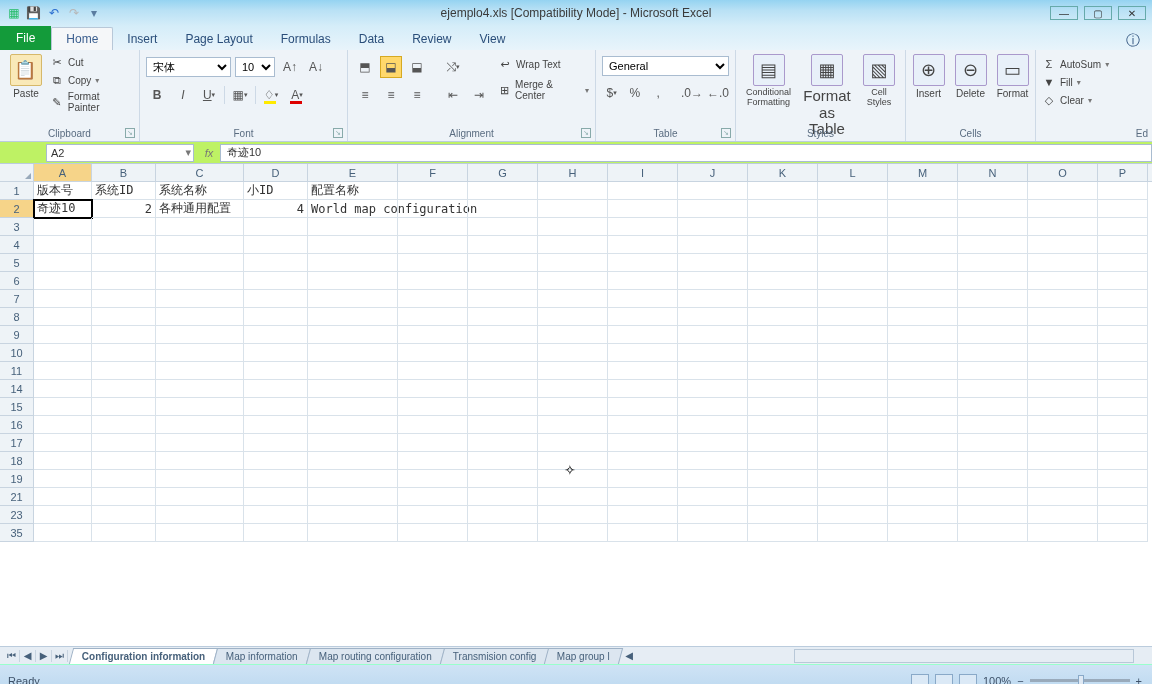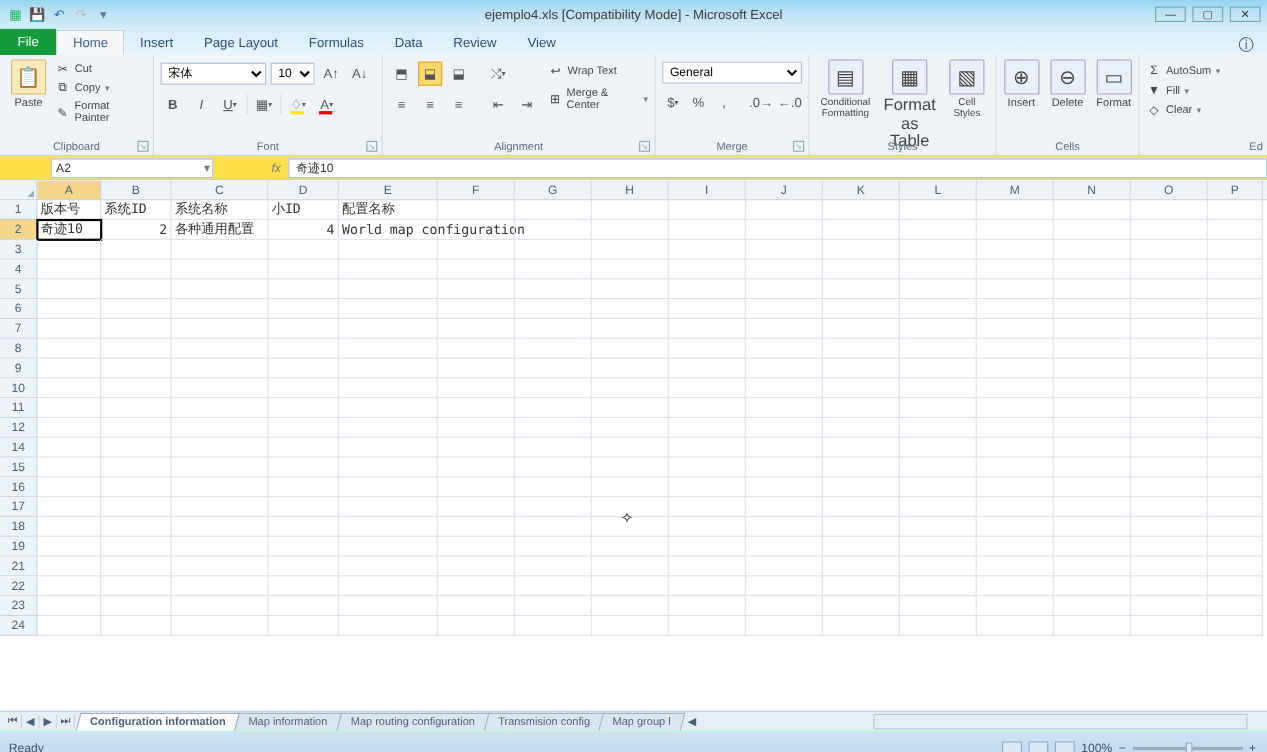--- a/index.html
+++ b/index.html
@@ -28,24 +28,24 @@
 .grow { display:flex; gap:4px; align-items:center; }
 .btn-big { display:flex; flex-direction:column; align-items:center; gap:2px; padding:2px 4px; font-size:10px; color:#444;}
 .btn-big .bicon { width:32px; height:32px; background:#f9e9b8; border:1px solid #d6b86a; border-radius:2px; display:flex;align-items:center;justify-content:center;font-size:18px;}
 .mini { font-size:10px; color:#444; display:flex; align-items:center; gap:4px; padding:1px 0;}
 .mini .mi{width:14px;height:14px;display:flex;align-items:center;justify-content:center;font-size:11px;}
 select.rib, input.rib { font-size:11px; border:1px solid #a9bcd0; height:20px; padding:0 2px; background:#fff; }
 .icbtn{width:22px;height:22px;border:1px solid transparent;display:flex;align-items:center;justify-content:center;font-size:12px;color:#555;}
 .icbtn.hl{background:#ffd86b;border-color:#d6a922;}
 
 
-.fxbar { height: 22px; border-bottom:1px solid #bcd; display:flex; align-items:center; background:#fde047; }
+.fxbar { height: 22px; border-bottom:1px solid #bcd; display:flex; align-items:center; background:#bef264; }
 .namebox { width:148px; border:1px solid #a9bcd0; height:18px; margin:0 4px 0 46px; background:#fff; display:flex; align-items:center; padding:0 4px; font-size:11px; position:relative;}
 .namebox .dd{position:absolute;right:2px;color:#777;}
-.fxlbl { width:22px; text-align:center; font-style:italic; color:#777;margin-left:42px;}
+.fxlbl { width:22px; text-align:center; font-style:italic; color:#777;}
 .fxinput { flex:1; height:18px; border:1px solid #a9bcd0; background:#fff; padding:0 6px; font-size:11px; display:flex;align-items:center;}
 
 
 .sheet { position:relative; height: calc(684px - 26px - 24px - 92px - 22px - 18px - 20px); overflow:hidden; background:#fff; }
 .colhdrs { display:flex; height:18px; background:#eef3f7; border-bottom:1px solid #c8d4e0;}
 .corner{width:34px;border-right:1px solid #c8d4e0;background:#eef3f7; position:relative;}
 .corner::after{content:"";position:absolute;right:2px;bottom:2px;width:0;height:0;border-left:6px solid transparent;border-bottom:6px solid #9ab;}
 .ch{ border-right:1px solid #c8d4e0; text-align:center; font-size:11px; color:#4a6; color:#47617b; display:flex;align-items:center;justify-content:center; background:#eef3f7;}
 .ch.sel{background:#f6d489;}
 .rows{}
@@ -133,21 +133,21 @@
             <span>Format Painter</span>
           </div>
       </div>
     </div>
     <div class="glabel">Clipboard</div>
     <div class="glbox">↘</div>
   </div>
 
   <div class="group" style="width:208px">
     <div class="grow" style="padding-top:4px">
-      <select class="rib" style="width:96px"><option>宋体</option></select>
+      <select class="rib" style="width:85px"><option>宋体</option></select>
       <select class="rib" style="width:40px"><option>10</option></select>
       <div class="icbtn">A↑</div>
       <div class="icbtn">A↓</div>
     </div>
     <div class="grow" style="padding-top:6px">
       <div class="icbtn">
           <b>B</b>
         </div>
       <div class="icbtn">
           <i>I</i>
@@ -206,21 +206,21 @@
       <select class="rib" style="width:128px"><option>General</option></select>
     </div>
     <div class="grow" style="padding-top:6px">
       <div class="icbtn">$<span style="font-size:7px">▾</span></div>
       <div class="icbtn">%</div>
       <div class="icbtn">,</div>
       <div style="width:6px"></div>
       <div class="icbtn">.0→</div>
       <div class="icbtn">←.0</div>
     </div>
-    <div class="glabel">Merge</div>
+    <div class="glabel">Table</div>
     <div class="glbox">↘</div>
   </div>
 
   <div class="group" style="width:170px">
     <div class="grow" style="height:72px;align-items:flex-start;justify-content:center;gap:2px">
       <div class="btn-big">
           <div class="bicon" style="background:#e8f0f9;border-color:#a9c">▤</div>
           <span style="font-size:9px;text-align:center;line-height:1.1">Conditional Formatting</span>
         </div>
       <div class="btn-big">
@@ -510,39 +510,20 @@
         <div class="cell colI"></div>
         <div class="cell colJ"></div>
         <div class="cell colK"></div>
         <div class="cell colL"></div>
         <div class="cell colM"></div>
         <div class="cell colN"></div>
         <div class="cell colO"></div>
         <div class="cell colP"></div>
       </div>
       <div class="row">
-        <div class="rh">12</div>
-        <div class="cell colA"></div>
-        <div class="cell colB"></div>
-        <div class="cell colC"></div>
-        <div class="cell colD"></div>
-        <div class="cell colE"></div>
-        <div class="cell colF"></div>
-        <div class="cell colG"></div>
-        <div class="cell colH"></div>
-        <div class="cell colI"></div>
-        <div class="cell colJ"></div>
-        <div class="cell colK"></div>
-        <div class="cell colL"></div>
-        <div class="cell colM"></div>
-        <div class="cell colN"></div>
-        <div class="cell colO"></div>
-        <div class="cell colP"></div>
-      </div>
-      <div class="row">
         <div class="rh">14</div>
         <div class="cell colA"></div>
         <div class="cell colB"></div>
         <div class="cell colC"></div>
         <div class="cell colD"></div>
         <div class="cell colE"></div>
         <div class="cell colF"></div>
         <div class="cell colG"></div>
         <div class="cell colH"></div>
         <div class="cell colI"></div>
@@ -662,59 +643,40 @@
         <div class="cell colI"></div>
         <div class="cell colJ"></div>
         <div class="cell colK"></div>
         <div class="cell colL"></div>
         <div class="cell colM"></div>
         <div class="cell colN"></div>
         <div class="cell colO"></div>
         <div class="cell colP"></div>
       </div>
       <div class="row">
-        <div class="rh">22</div>
-        <div class="cell colA"></div>
-        <div class="cell colB"></div>
-        <div class="cell colC"></div>
-        <div class="cell colD"></div>
-        <div class="cell colE"></div>
-        <div class="cell colF"></div>
-        <div class="cell colG"></div>
-        <div class="cell colH"></div>
-        <div class="cell colI"></div>
-        <div class="cell colJ"></div>
-        <div class="cell colK"></div>
-        <div class="cell colL"></div>
-        <div class="cell colM"></div>
-        <div class="cell colN"></div>
-        <div class="cell colO"></div>
-        <div class="cell colP"></div>
-      </div>
-      <div class="row">
         <div class="rh">23</div>
         <div class="cell colA"></div>
         <div class="cell colB"></div>
         <div class="cell colC"></div>
         <div class="cell colD"></div>
         <div class="cell colE"></div>
         <div class="cell colF"></div>
         <div class="cell colG"></div>
         <div class="cell colH"></div>
         <div class="cell colI"></div>
         <div class="cell colJ"></div>
         <div class="cell colK"></div>
         <div class="cell colL"></div>
         <div class="cell colM"></div>
         <div class="cell colN"></div>
         <div class="cell colO"></div>
         <div class="cell colP"></div>
       </div>
       <div class="row">
-        <div class="rh">24</div>
+        <div class="rh">35</div>
         <div class="cell colA"></div>
         <div class="cell colB"></div>
         <div class="cell colC"></div>
         <div class="cell colD"></div>
         <div class="cell colE"></div>
         <div class="cell colF"></div>
         <div class="cell colG"></div>
         <div class="cell colH"></div>
         <div class="cell colI"></div>
         <div class="cell colJ"></div>

